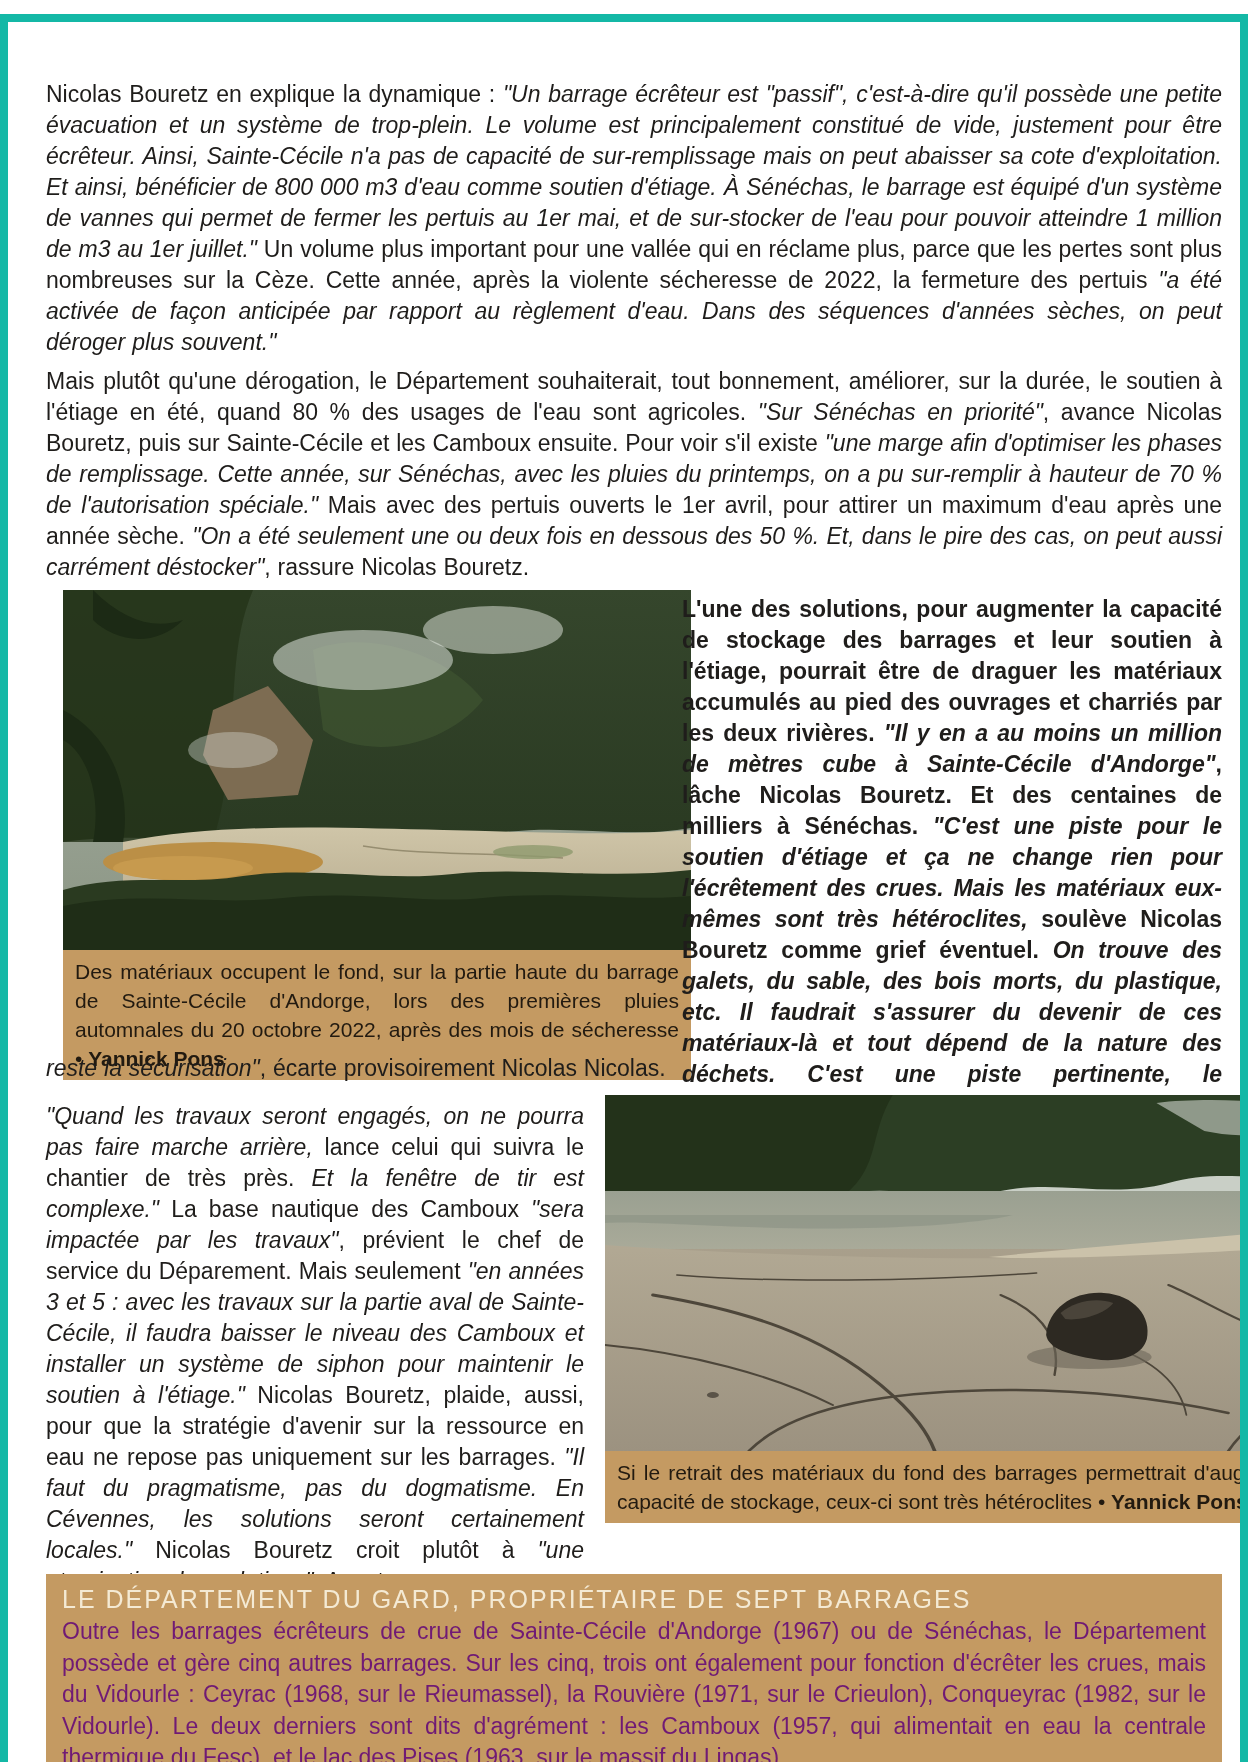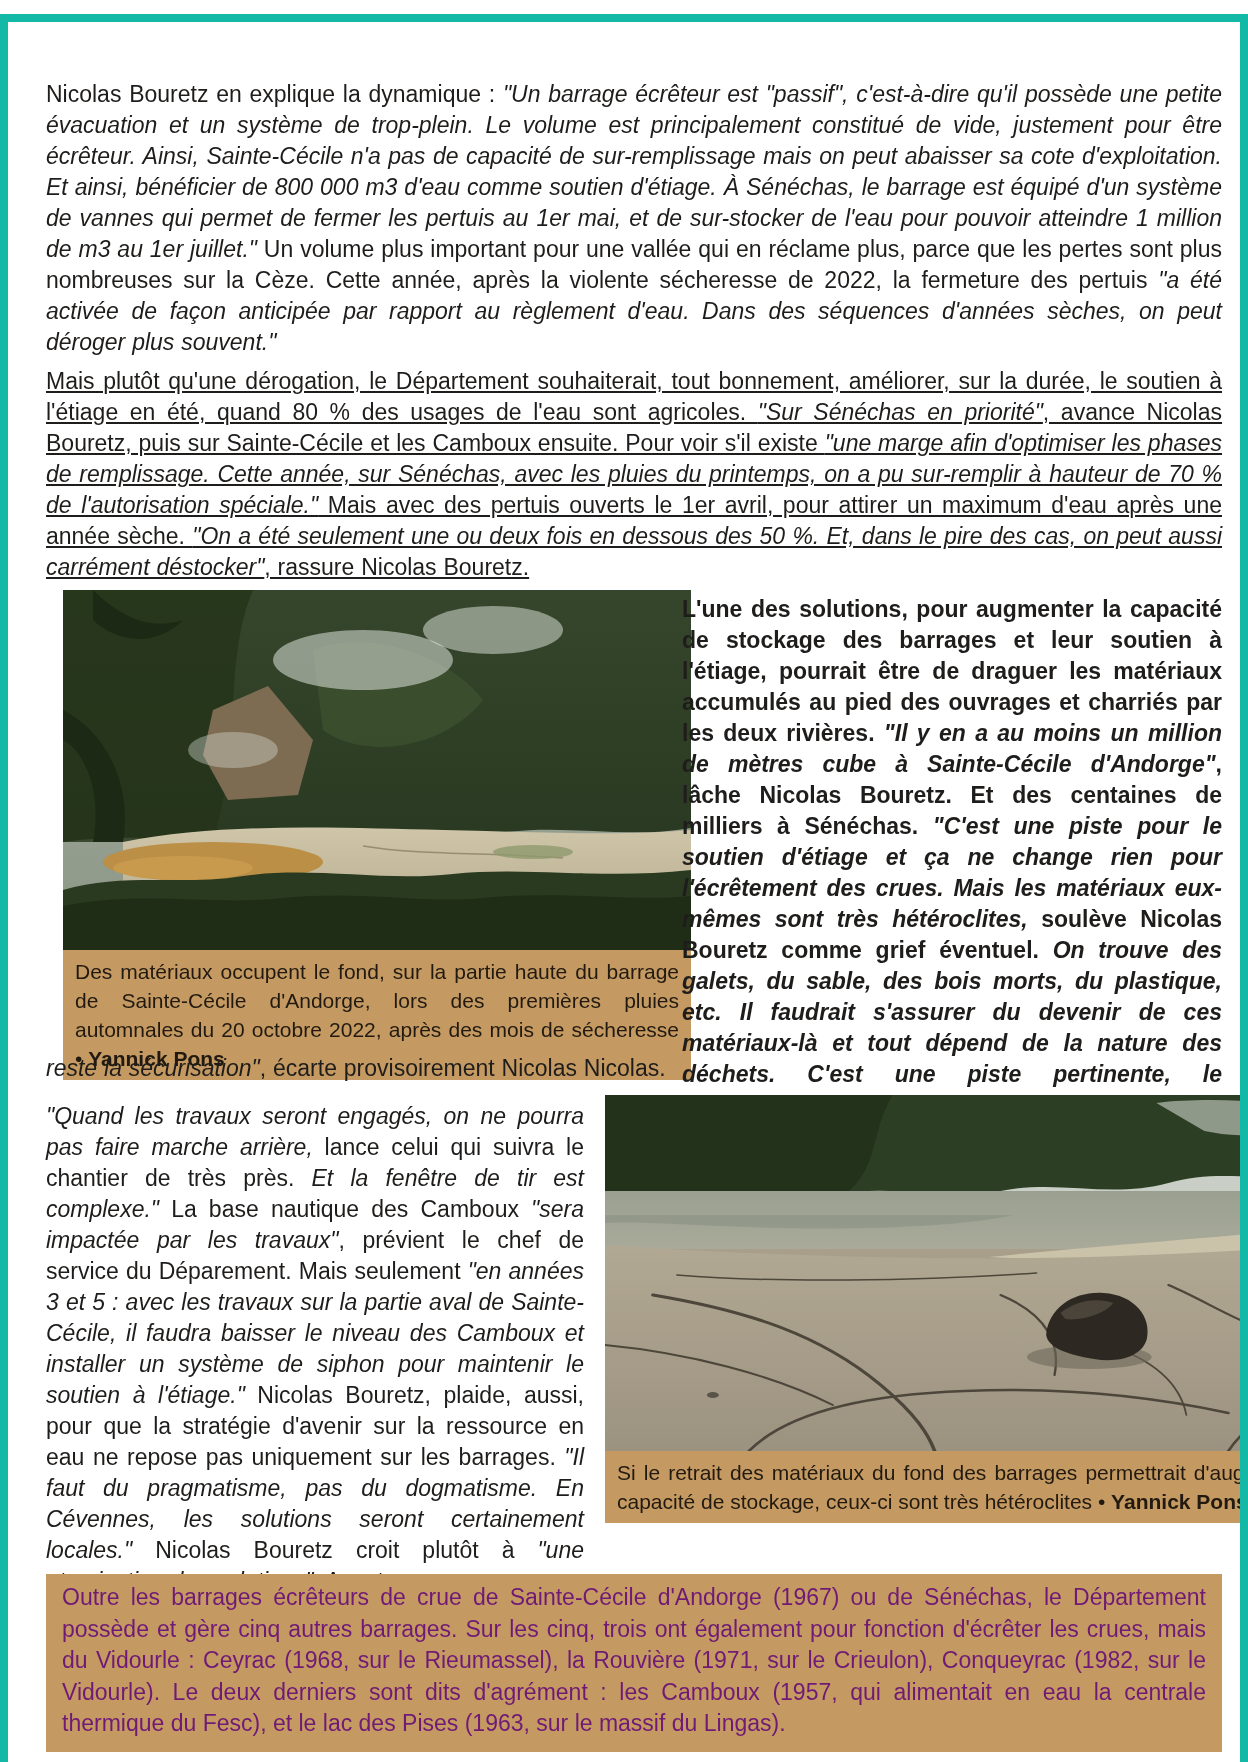--- a/index.html
+++ b/index.html
@@ -4,21 +4,21 @@
 <style>
   html,body{margin:0;padding:0;}
   body{width:1248px;height:1762px;background:#ffffff;font-family:"Liberation Sans",sans-serif;}
   .page{position:absolute;left:0;top:14px;width:1248px;height:1762px;box-sizing:border-box;
         border:8px solid #14b8a6;background:#ffffff;overflow:hidden;}
   .txt{position:absolute;color:#1f1d1b;font-size:23px;line-height:31px;text-align:justify;
        hyphens:auto;-webkit-hyphens:auto;word-spacing:.5px;}
   .it{font-style:italic;}
   .bd{font-weight:bold;}
   .para1{left:38px;top:34px;width:1176px;}
-  .para2{left:38px;top:321px;width:1176px;text-decoration:underline;}
+  .para2{left:38px;top:321px;width:1176px;}
   .col-right{left:674px;top:549px;width:540px;font-weight:bold;}
   .bridge{left:38px;top:1008px;width:1176px;text-align:left;}
   .col-left{left:38px;top:1056px;width:538px;}
   .closing{left:38px;top:1524px;width:1176px;text-align:left;}
   figure{margin:17px;padding:0;position:absolute;}
   .fig1{left:38px;top:551px;width:628px;}
   .fig2{left:580px;top:1056px;width:760px;}
   .photo{display:block;width:100%;}
   .caption{background:#c49a62;color:#221a10;font-size:21px;line-height:29px;text-align:justify;
            padding:7px 12px;box-sizing:border-box;hyphens:auto;-webkit-hyphens:auto;}
@@ -122,16 +122,17 @@
       <ellipse cx="600" cy="330" rx="16" ry="6" fill="#7a8749"></ellipse>
       <ellipse cx="90" cy="300" rx="5" ry="3" fill="#5a5348"></ellipse>
       <ellipse cx="560" cy="210" rx="6" ry="3" fill="#5a5348"></ellipse>
     </svg>
     <figcaption class="caption"><span>Si le retrait des matériaux du fond des barrages permettrait d'augmenter leur capacité de stockage, ceux-ci sont très hétéroclites  • </span><span class="bd">Yannick Pons</span></figcaption>
   </figure>
 
   <p class="txt closing"><span>de conclure, presque confiant : </span><span class="it">"Mais ça, c'est déjà le cas dans les Cévennes"</span><span>.</span></p>
 
   <div class="infobox">
+    <div class="infobox-title">LE DÉPARTEMENT DU GARD, PROPRIÉTAIRE DE SEPT BARRAGES</div>
     <div class="infobox-body">Outre les barrages écrêteurs de crue de Sainte-Cécile d'Andorge (1967) ou de Sénéchas, le Département possède et gère cinq autres barrages. Sur les cinq, trois ont également pour fonction d'écrêter les crues, mais du Vidourle : Ceyrac (1968, sur le Rieumassel), la Rouvière (1971, sur le Crieulon), Conqueyrac (1982, sur le Vidourle). Le deux derniers sont dits d'agrément : les Camboux (1957, qui alimentait en eau la centrale thermique du Fesc), et le lac des Pises (1963, sur le massif du Lingas).</div>
   </div>
 
 </div>
 
 </body></html>

